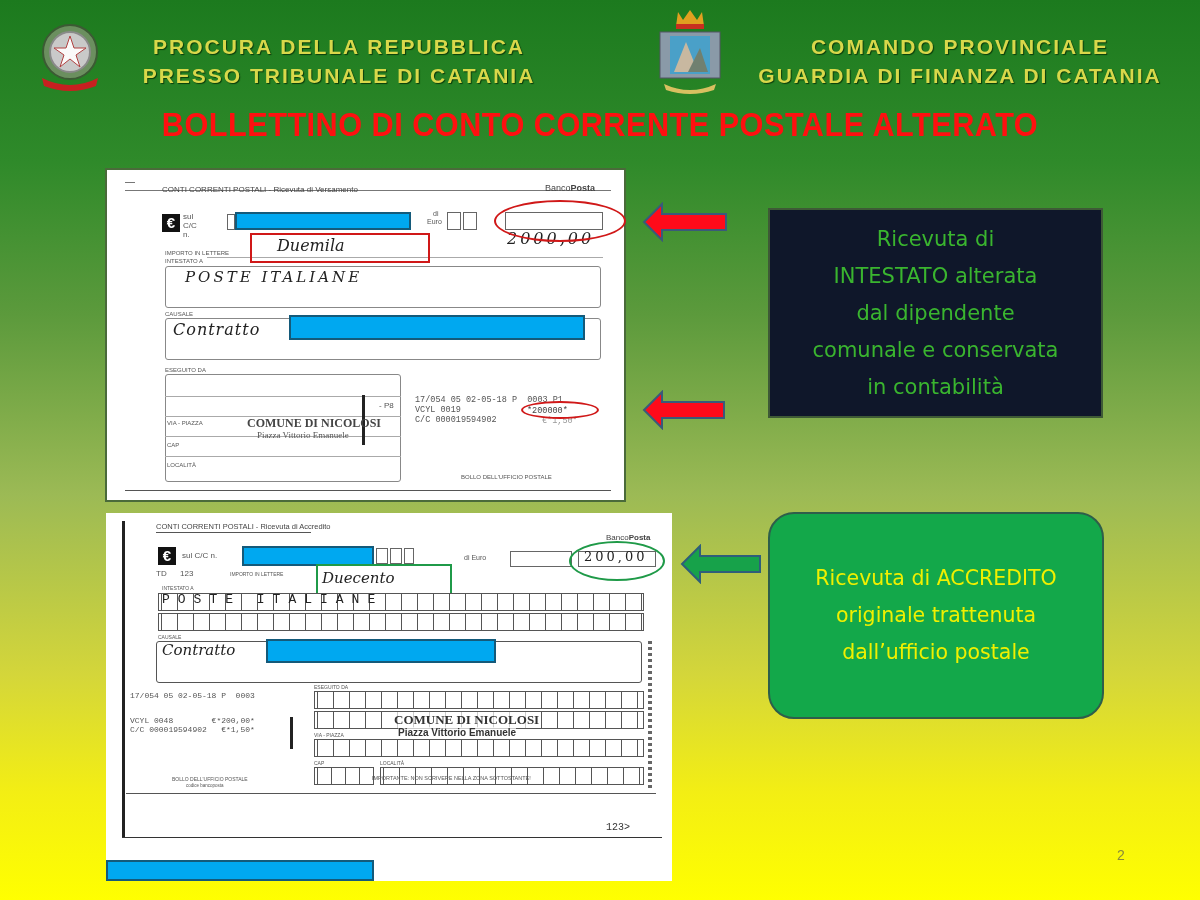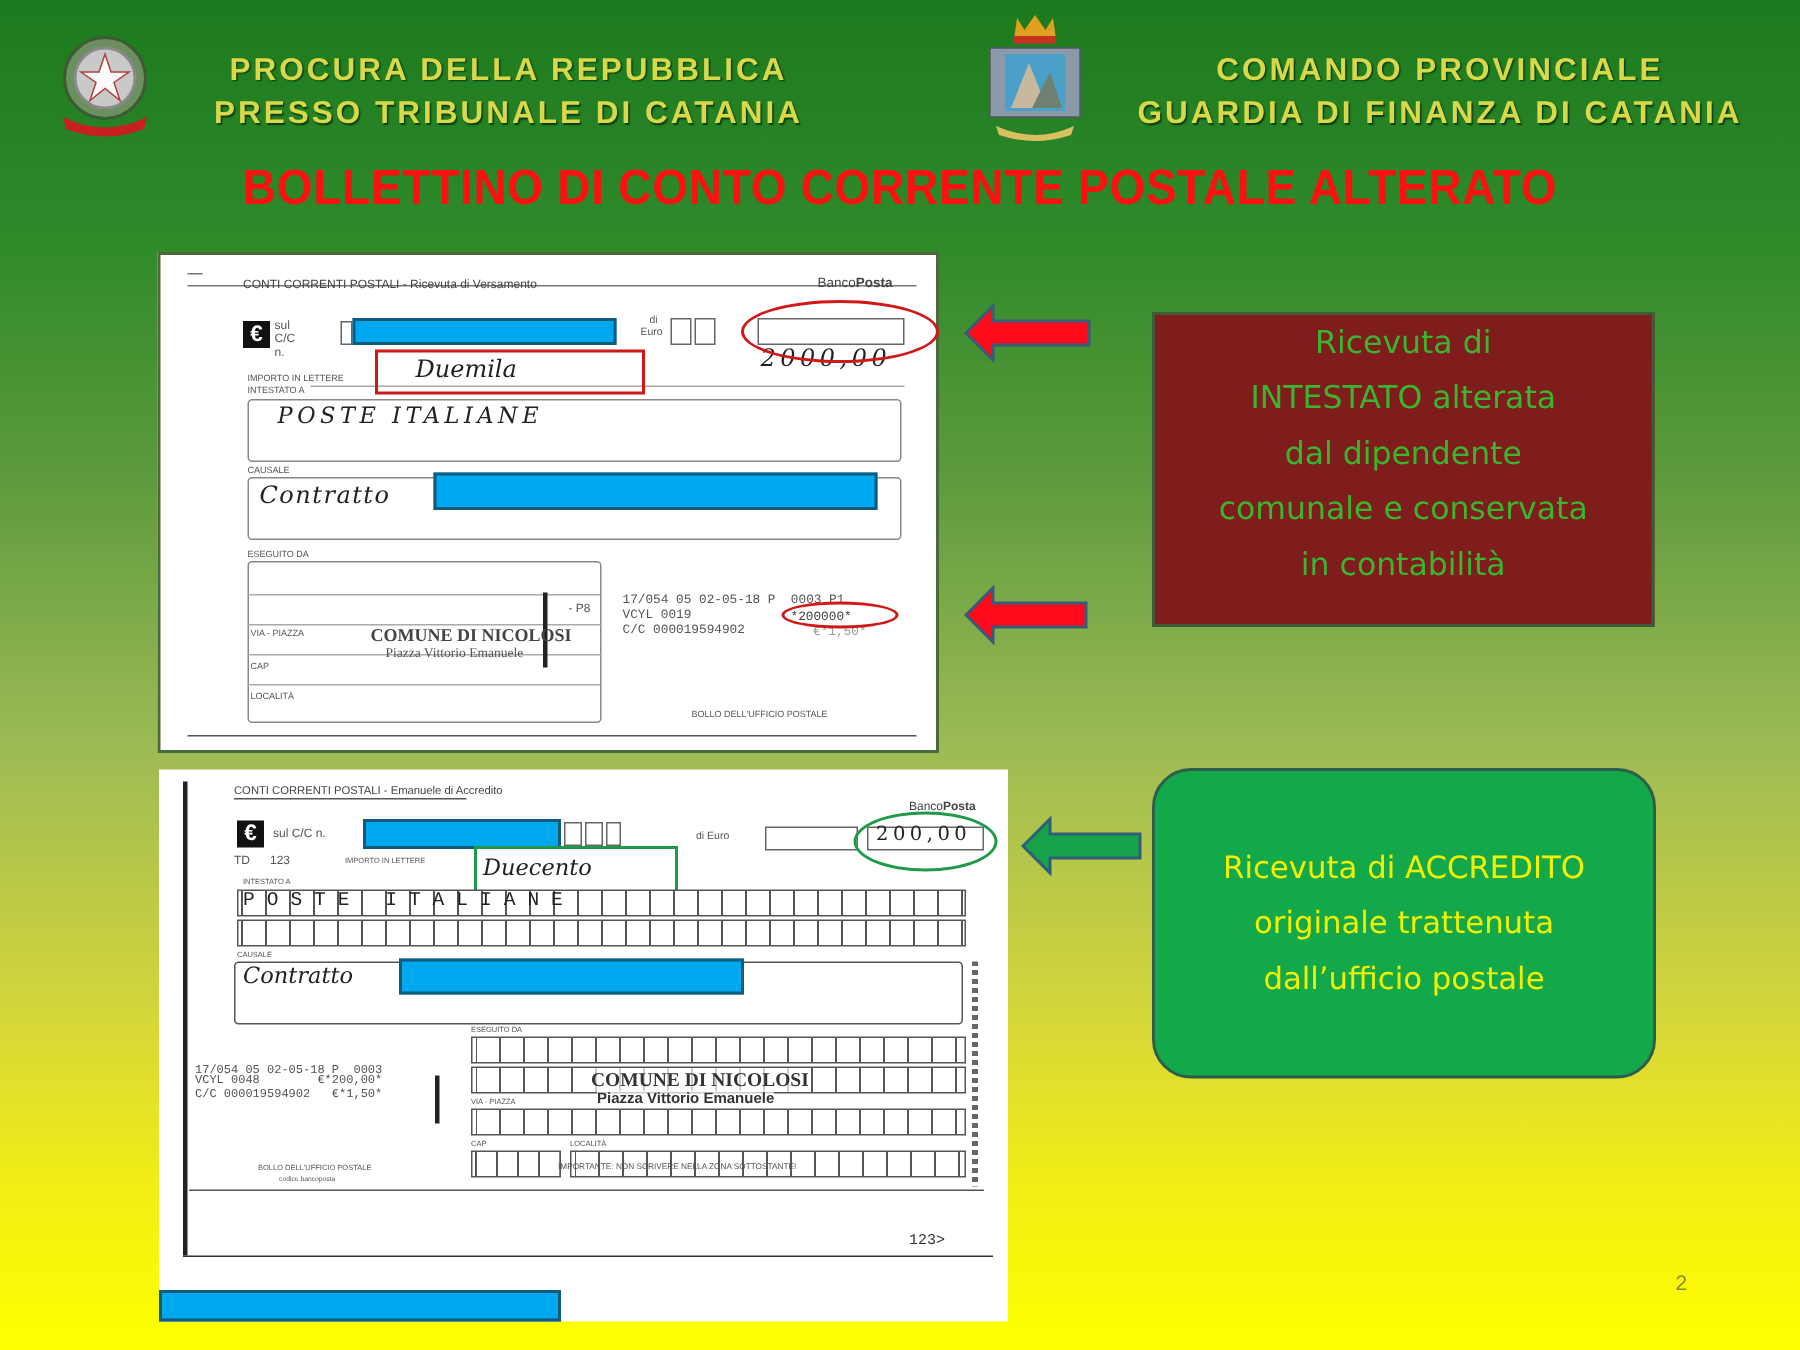--- a/index.html
+++ b/index.html
@@ -58,22 +58,22 @@
   .frame { position: absolute; border: 1px solid #888; border-radius: 3px; }
   .stamp { position: absolute; font-family: "Liberation Serif", serif; font-weight: bold; color: #333; }
   .ring { position: absolute; border-radius: 50%; }
   .rect-mark { position: absolute; }
 
   
   .arrow { position: absolute; }
   
   #callout-versamento {
     position: absolute; left: 768px; top: 208px; width: 335px; height: 210px;
-    background: #7f1d1d; border: 2px solid #3e5a36;
-    display: flex; justify-content: center;
+    background: #0f172a; border: 2px solid #3e5a36;
+    display: flex; align-items: center; justify-content: center;
     text-align: center; color: #3ab52f;
     font-family: "DejaVu Sans", sans-serif; font-size: 21px; line-height: 37px;
     padding: 0 8px;
   }
   #callout-accredito {
     position: absolute; left: 768px; top: 512px; width: 336px; height: 207px;
     background: #13a84a; border: 2px solid #2e5e4a; border-radius: 26px;
     display: flex; align-items: center; justify-content: center;
     text-align: center; color: #f0f000;
     font-family: "DejaVu Sans", sans-serif; font-size: 20.5px; line-height: 37px;
@@ -176,21 +176,21 @@
   <div class="mono" style="left:435px;top:246px;color:#999;">€*1,50*</div>
   <div class="ring" style="left:414px;top:231px;width:78px;height:18px;border:2.5px solid #d01818;"></div>
 
   <div class="r-small" style="left:354px;top:304px;">BOLLO DELL'UFFICIO POSTALE</div>
   <div class="r-line" style="left:18px;top:320px;width:486px;background:#555;"></div>
 </div>
 
 <div class="receipt" id="receipt-accredito">
   <div style="position:absolute;left:16px;top:8px;width:3px;height:316px;background:#222;"></div>
   <div class="r-line" style="left:16px;top:324px;width:540px;background:#333;"></div>
-  <div class="r-head" style="left:50px;top:9px;font-size:7.5px;">CONTI CORRENTI POSTALI - Emanuele di Accredito</div>
+  <div class="r-head" style="left:50px;top:9px;font-size:7.5px;">CONTI CORRENTI POSTALI - Ricevuta di Accredito</div>
   <div class="r-line" style="left:50px;top:19px;width:155px;background:#555;"></div>
   <div class="r-head" style="left:500px;top:20px;font-size:8px;">
     <span>Banco</span><b>Posta</b>
   </div>
 
   <div class="euro-box" style="left:52px;top:34px;">€</div>
   <div class="r-small" style="left:76px;top:38px;font-size:8px;text-transform:none;">sul C/C n.</div>
   <div class="redact" style="left:136px;top:33px;width:132px;height:20px;"></div>
   <div class="cell" style="left:270px;top:35px;width:12px;height:16px;"></div>
   <div class="cell" style="left:284px;top:35px;width:12px;height:16px;"></div>
@@ -224,21 +224,21 @@
   <div style="position:absolute;left:208px;top:226px;width:330px;height:18px;background:repeating-linear-gradient(to right,#fff 0 2px,#555 2px 3px,#fff 3px 16px);border:1px solid #555;"></div>
   <div class="r-small" style="left:208px;top:247px;font-size:5px;">CAP</div>
   <div class="r-small" style="left:274px;top:247px;font-size:5px;">LOCALITÀ</div>
   <div style="position:absolute;left:208px;top:254px;width:60px;height:18px;background:repeating-linear-gradient(to right,#fff 0 2px,#555 2px 3px,#fff 3px 14px);border:1px solid #555;"></div>
   <div style="position:absolute;left:274px;top:254px;width:264px;height:18px;background:repeating-linear-gradient(to right,#fff 0 2px,#555 2px 3px,#fff 3px 16px);border:1px solid #555;"></div>
   <div class="stamp" style="left:288px;top:199px;font-size:13px;background:rgba(255,255,255,0.7);">COMUNE DI NICOLOSI</div>
   <div class="stamp" style="left:292px;top:214px;font-size:10px;font-family:'Liberation Sans',sans-serif;background:rgba(255,255,255,0.7);">Piazza Vittorio Emanuele</div>
   <div style="position:absolute;left:542px;top:128px;width:4px;height:150px;background:repeating-linear-gradient(to bottom,#666 0 3px,#fff 3px 6px);"></div>
   <div style="position:absolute;left:184px;top:204px;width:3px;height:32px;background:#222;"></div>
 
-  <div class="mono" style="left:24px;top:196px;font-size:8px;text-align:right;">17/054 05 02-05-18 P  0003</div>
+  <div class="mono" style="left:24px;top:178px;font-size:8px;text-align:right;">17/054 05 02-05-18 P  0003</div>
   <div class="mono" style="left:24px;top:203px;font-size:8px;">VCYL 0048        €*200,00*</div>
   <div class="mono" style="left:24px;top:212px;font-size:8px;">C/C 000019594902   €*1,50*</div>
 
   <div class="r-small" style="left:66px;top:263px;font-size:5px;">BOLLO DELL'UFFICIO POSTALE</div>
   <div class="r-small" style="left:80px;top:270px;font-size:4.5px;text-transform:none;">codice bancoposta</div>
   <div class="r-small" style="left:266px;top:262px;font-size:5.5px;">IMPORTANTE: NON SCRIVERE NELLA ZONA SOTTOSTANTE!</div>
   <div class="r-line" style="left:20px;top:280px;width:530px;background:#555;"></div>
   <div class="mono" style="left:500px;top:310px;font-size:10px;color:#333;">123&gt;</div>
 </div>
 

